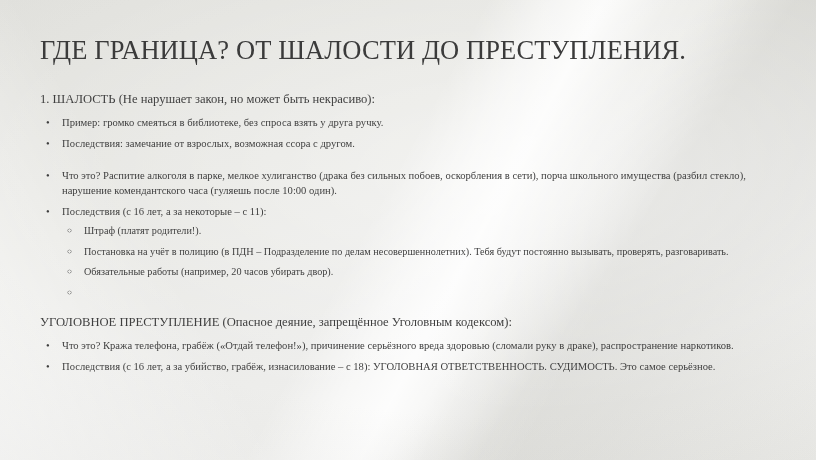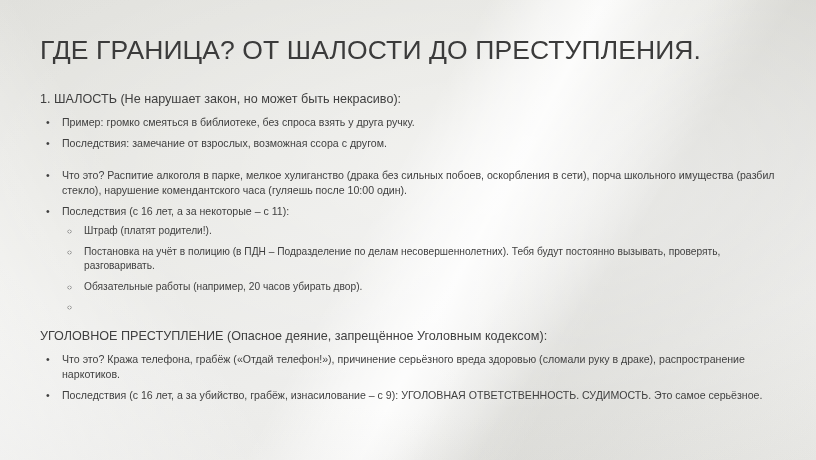--- a/index.html
+++ b/index.html
@@ -14,20 +14,21 @@
     font-family: "Liberation Sans", sans-serif;
     background: #e6e6e2;
   }
 
   #slide {
     position: relative;
     width: 816px;
     height: 460px;
     overflow: hidden;
     background: #7dd3fc;
+    font-family: Liberation Serif, serif;
   }
 
   
   .bg-layer {
     position: absolute;
     inset: 0;
     pointer-events: none;
   }
   .bg-base {
     background:
@@ -212,20 +213,20 @@
 
       <div>
         <p class="head-line">УГОЛОВНОЕ ПРЕСТУПЛЕНИЕ (Опасное деяние, запрещённое Уголовным кодексом):</p>
         <ul class="lv1">
           <li>
             <span class="marker">•</span>
             <span class="txt">Что это? Кража телефона, грабёж («Отдай телефон!»), причинение серьёзного вреда здоровью (сломали руку в драке), распространение наркотиков.</span>
           </li>
           <li>
             <span class="marker">•</span>
-            <span class="txt">Последствия (с 16 лет, а за убийство, грабёж, изнасилование – с 9): УГОЛОВНАЯ ОТВЕТСТВЕННОСТЬ. СУДИМОСТЬ. Это самое серьёзное.</span>
+            <span class="txt">Последствия (с 16 лет, а за убийство, грабёж, изнасилование – с 18): УГОЛОВНАЯ ОТВЕТСТВЕННОСТЬ. СУДИМОСТЬ. Это самое серьёзное.</span>
           </li>
         </ul>
       </div>
 
     </div>
   </div>
 </div>
 
 </body></html>

